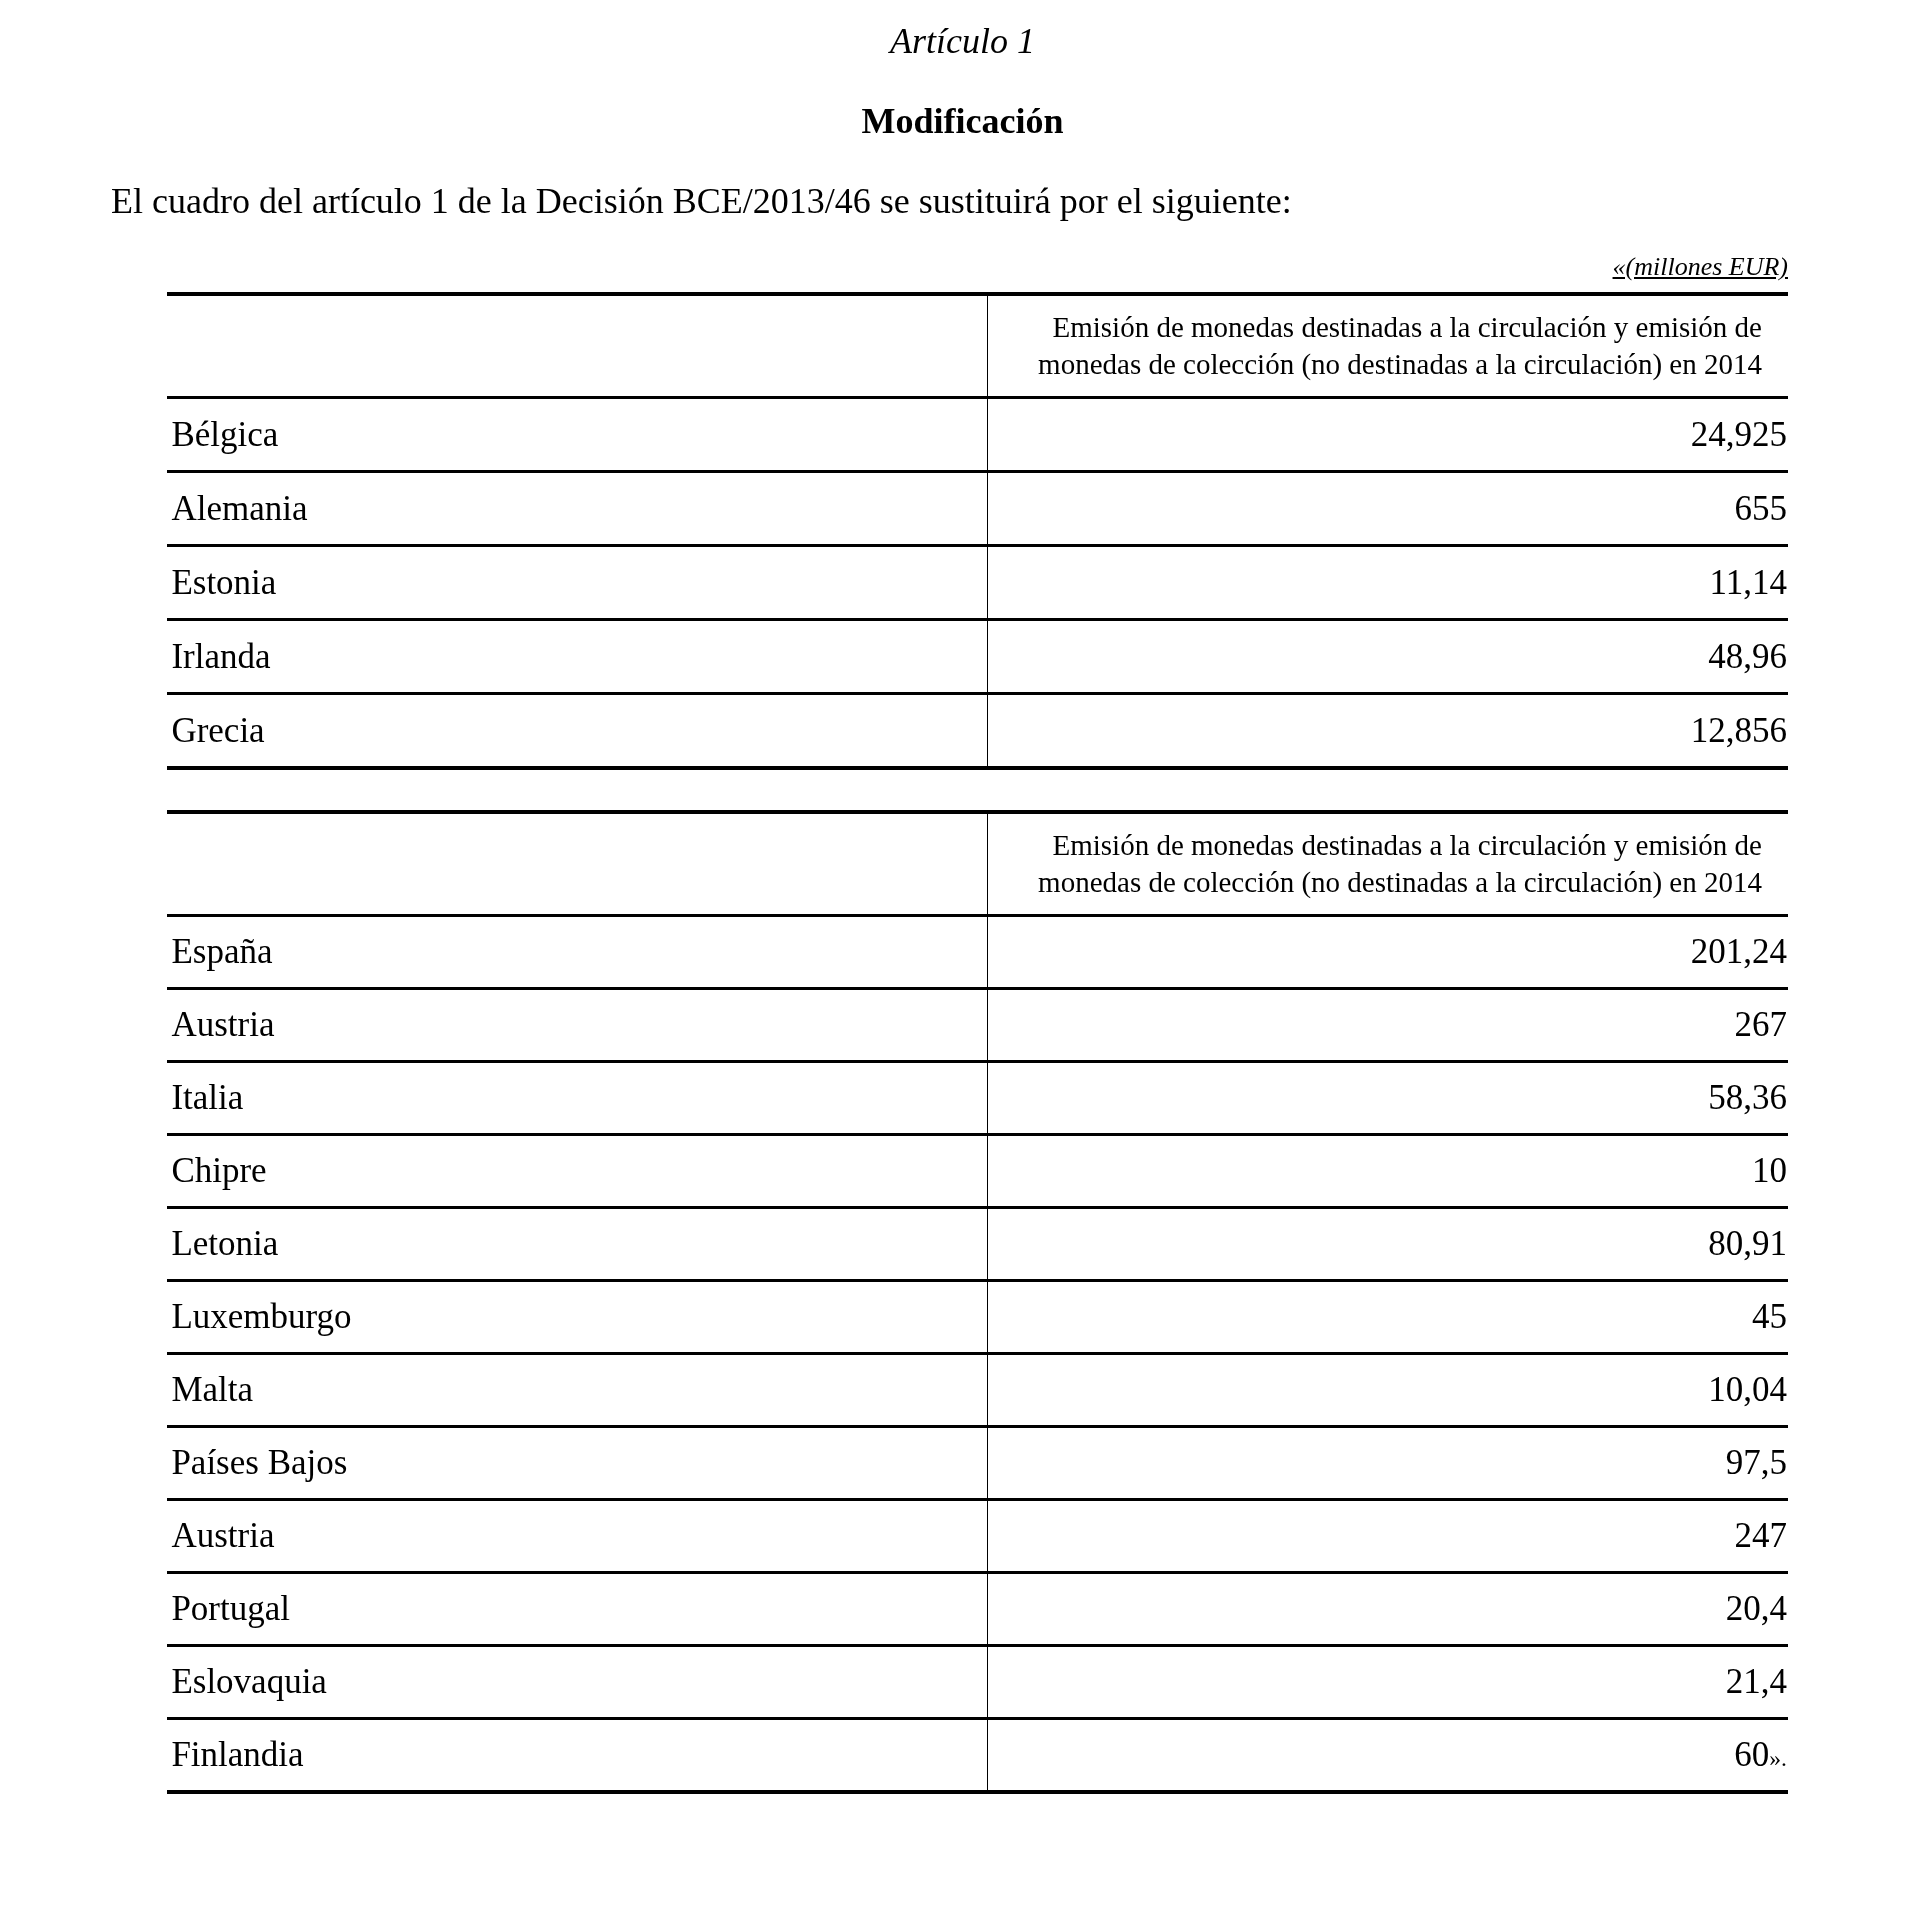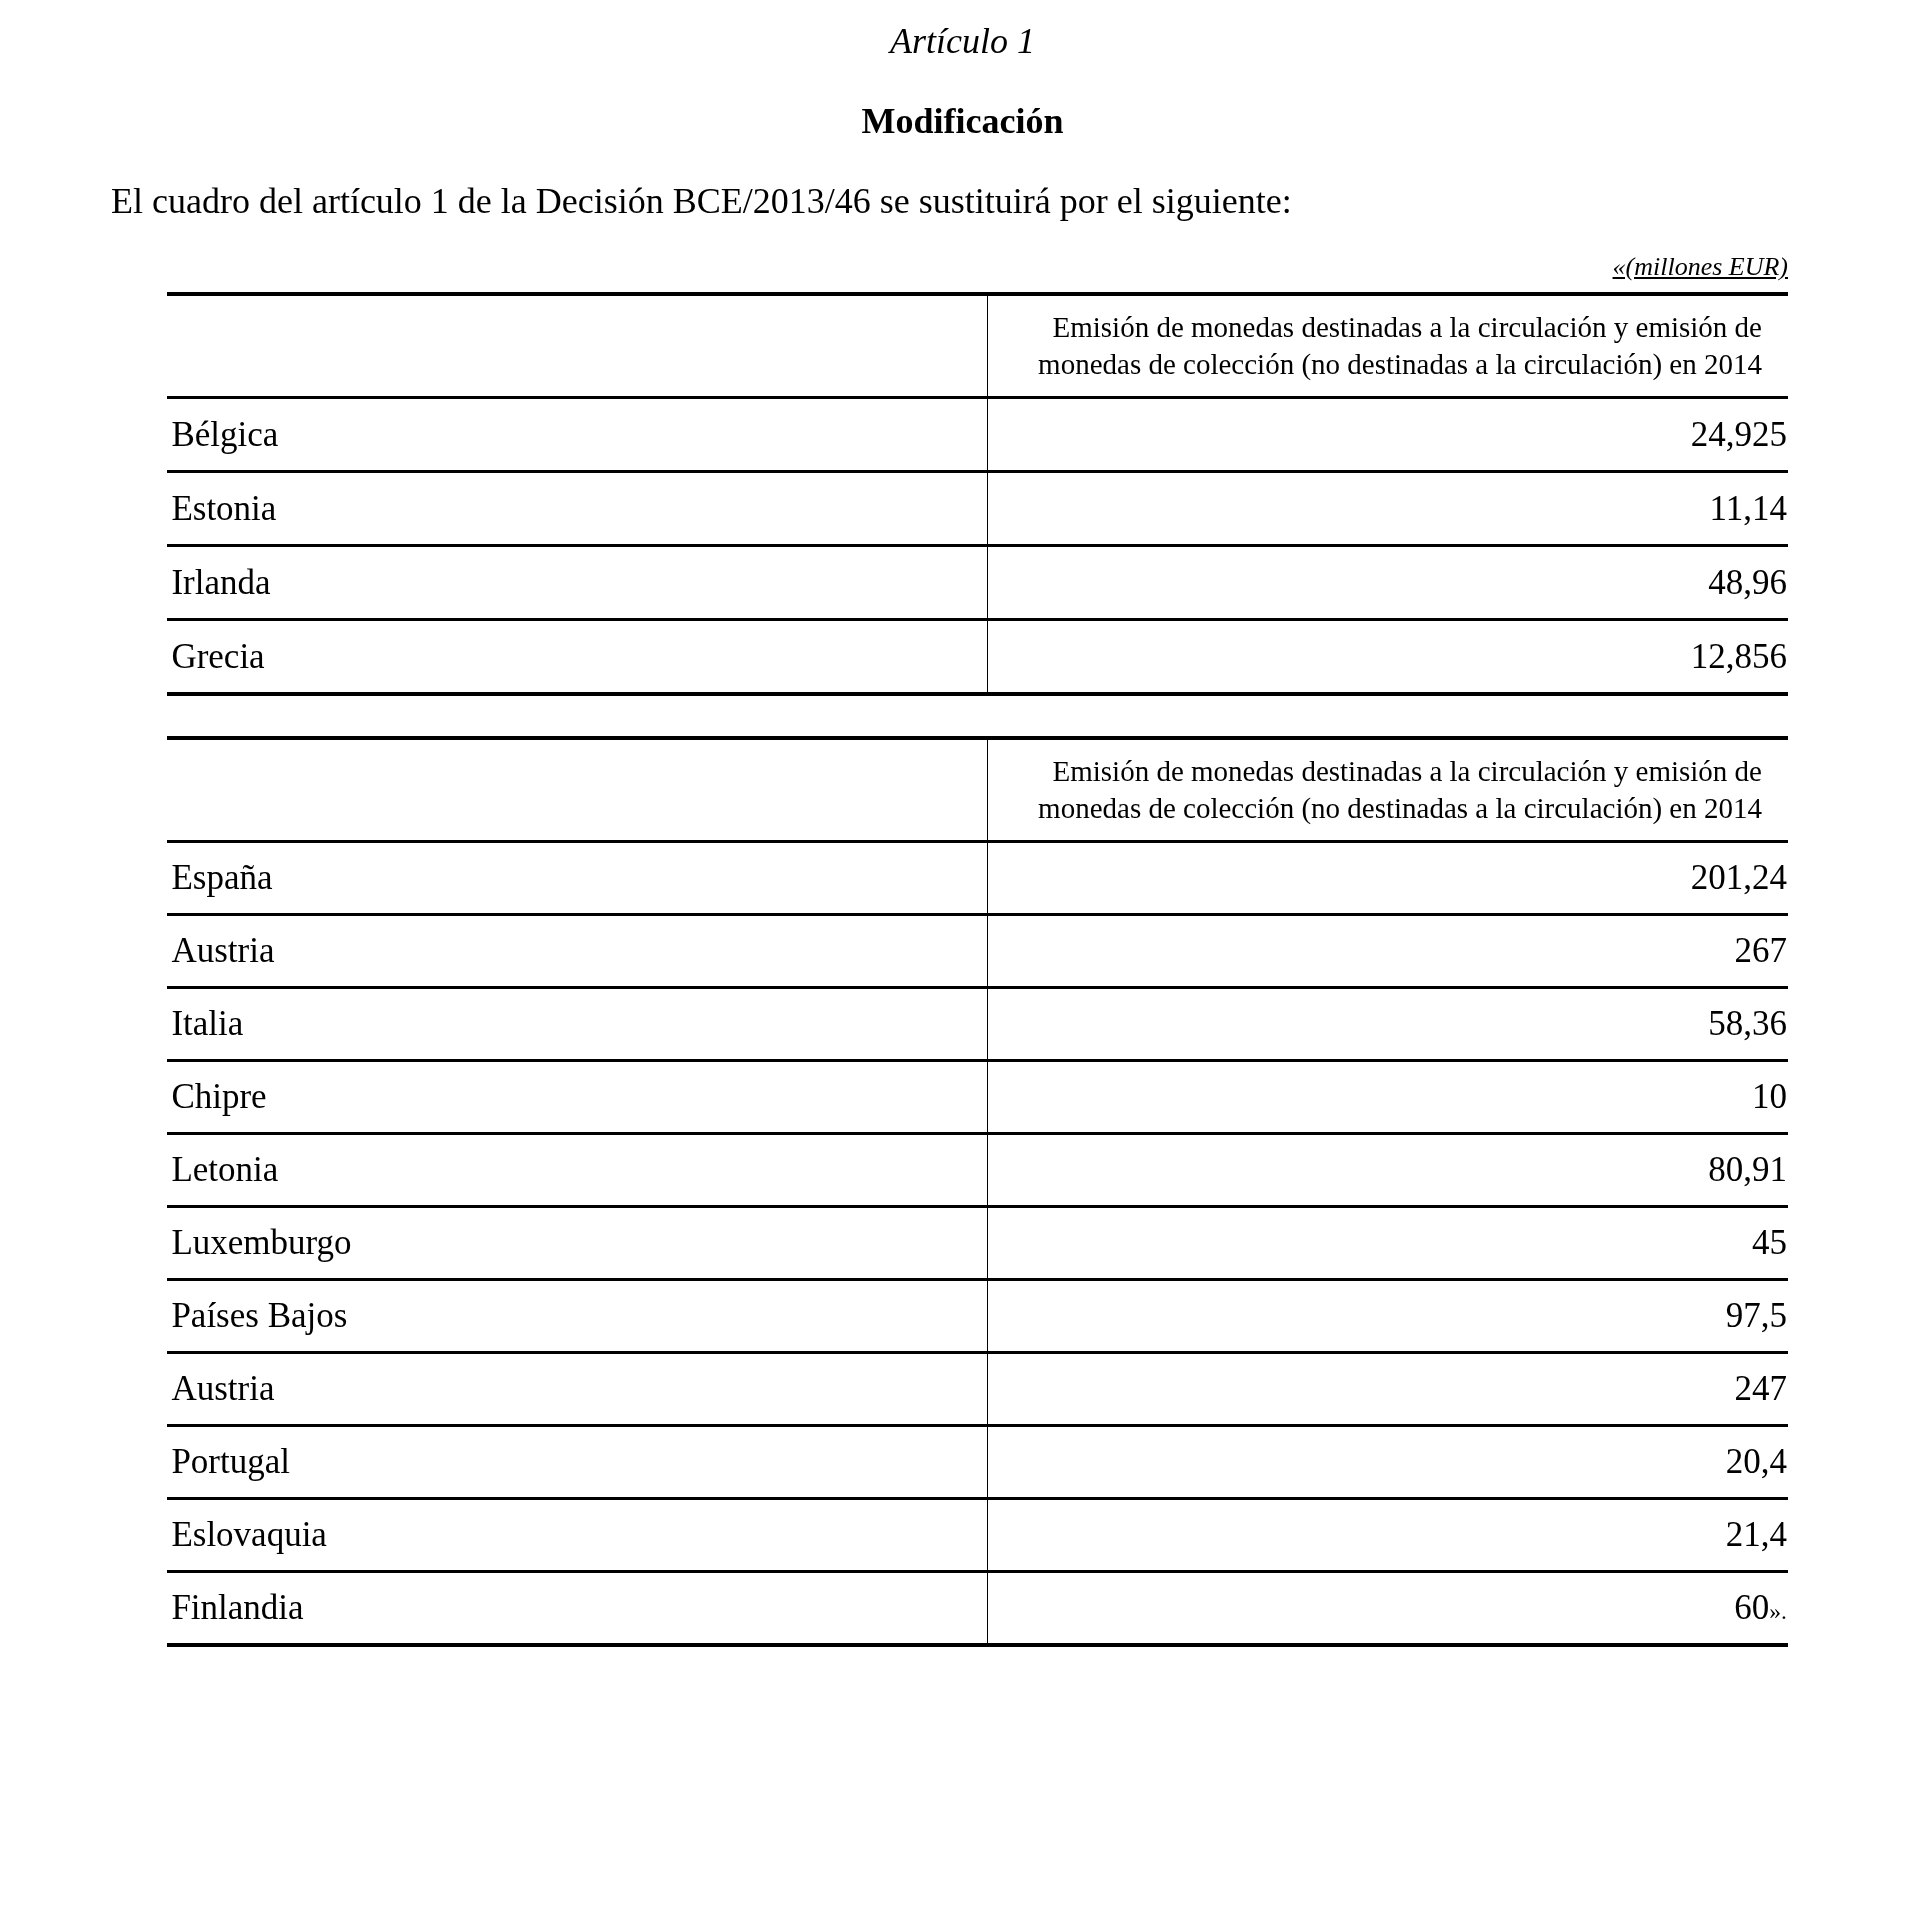--- a/index.html
+++ b/index.html
@@ -100,20 +100,24 @@
           <span class="header-line">monedas de colección (no destinadas a la circulación) en 2014</span>
         </th>
       </tr>
     </thead>
     <tbody>
       <tr>
         <td class="cell-country divider">Bélgica</td>
         <td class="cell-value">24,925</td>
       </tr>
       <tr>
+        <td class="cell-country divider">Alemania</td>
+        <td class="cell-value">655</td>
+      </tr>
+      <tr>
         <td class="cell-country divider">Estonia</td>
         <td class="cell-value">11,14</td>
       </tr>
       <tr>
         <td class="cell-country divider">Irlanda</td>
         <td class="cell-value">48,96</td>
       </tr>
       <tr>
         <td class="cell-country divider">Grecia</td>
         <td class="cell-value">12,856</td>
@@ -154,20 +158,24 @@
       </tr>
       <tr>
         <td class="cell-country divider">Letonia</td>
         <td class="cell-value">80,91</td>
       </tr>
       <tr>
         <td class="cell-country divider">Luxemburgo</td>
         <td class="cell-value">45</td>
       </tr>
       <tr>
+        <td class="cell-country divider">Malta</td>
+        <td class="cell-value">10,04</td>
+      </tr>
+      <tr>
         <td class="cell-country divider">Países Bajos</td>
         <td class="cell-value">97,5</td>
       </tr>
       <tr>
         <td class="cell-country divider">Austria</td>
         <td class="cell-value">247</td>
       </tr>
       <tr>
         <td class="cell-country divider">Portugal</td>
         <td class="cell-value">20,4</td>

